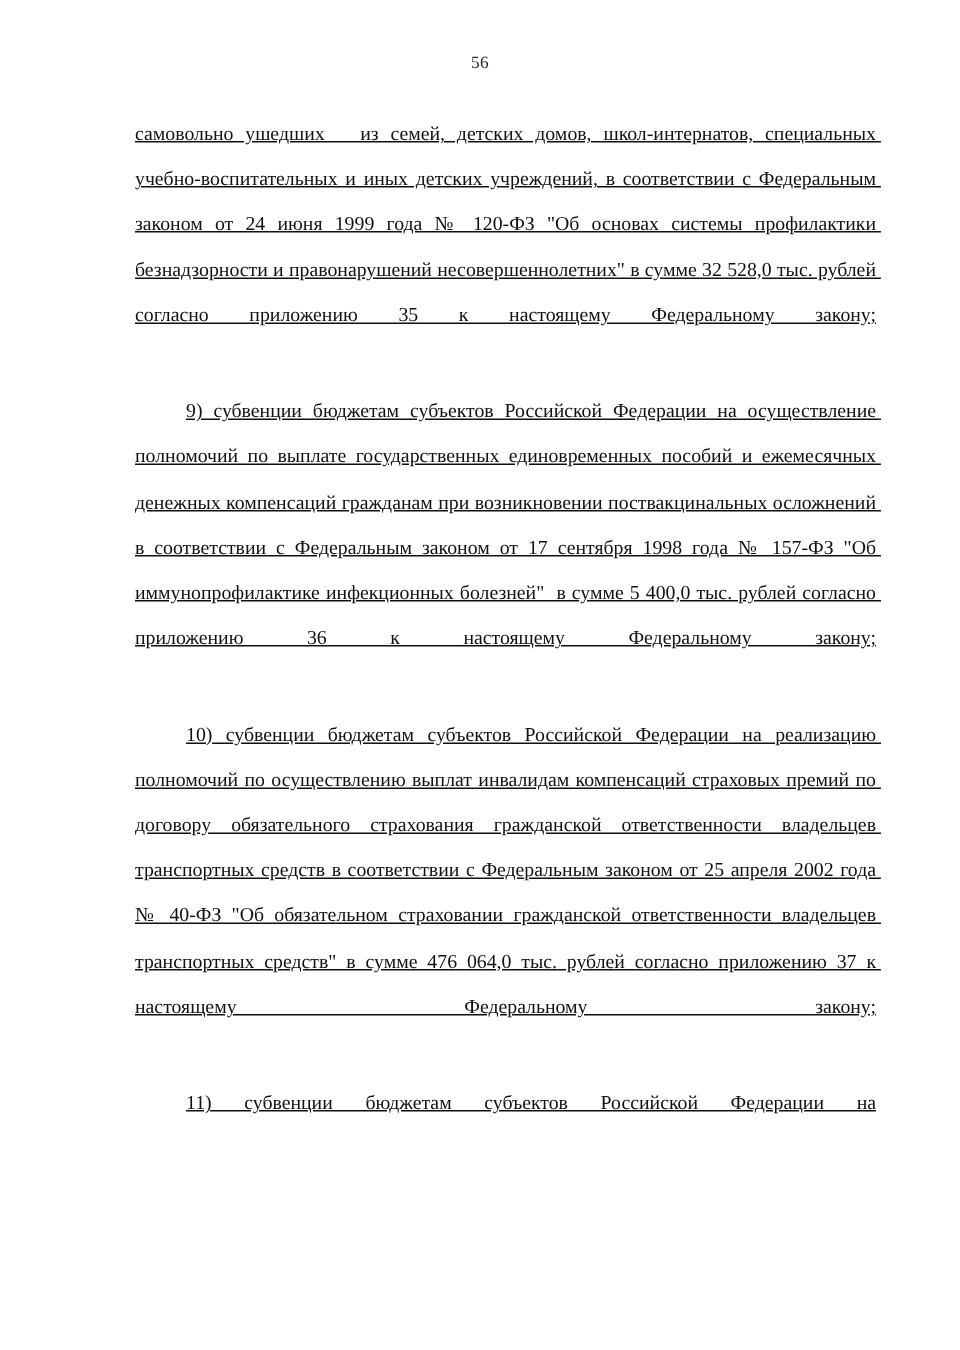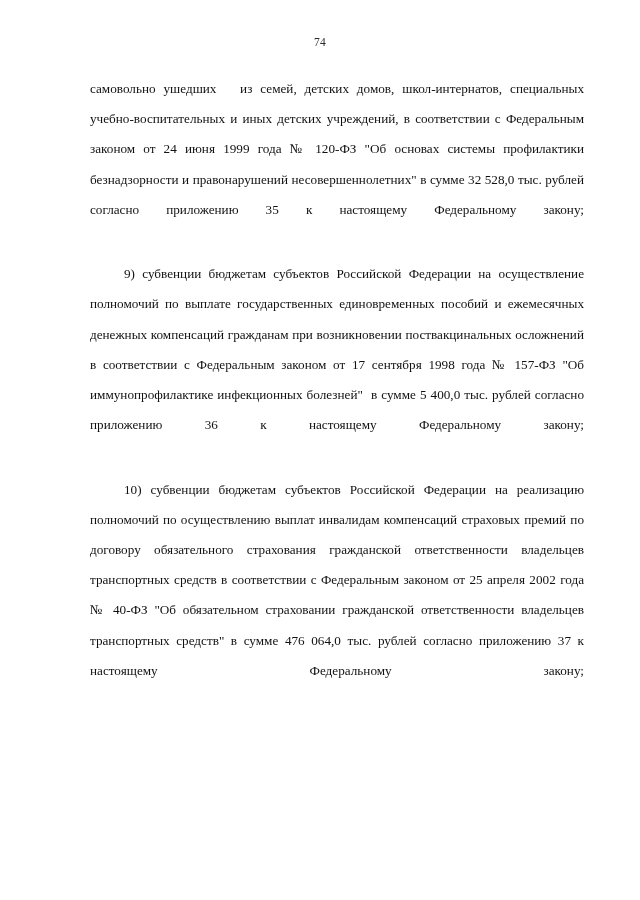--- a/index.html
+++ b/index.html
@@ -32,37 +32,39 @@
   .doc-body {
     font-size: 13.2px;
     line-height: 30.2px;
     color: #111111;
   }
   .para {
     margin: 0 0 0 0;
     text-align: justify;
     text-justify: inter-word;
     white-space: pre-wrap;
+    text-decoration: underline;
   }
   .para.indent {
     text-indent: 34px;
   }
   .para + .para {
     margin-top: 4px;
   }
   
   .para:after {
     content: "";
     display: inline-block;
     width: 100%;
   }
 </style>
 </head>
 <body>
 
 <div class="page">
-  <div class="page-number">74</div>
+  <div class="page-number">56</div>
   <div class="doc-body">
     <p class="para">самовольно ушедших   из семей, детских домов, школ-интернатов, специальных учебно-воспитательных и иных детских учреждений, в соответствии с Федеральным законом от 24 июня 1999 года № 120-ФЗ "Об основах системы профилактики безнадзорности и правонарушений несовершеннолетних" в сумме 32 528,0 тыс. рублей согласно приложению 35 к настоящему Федеральному закону;</p>
     <p class="para indent">9) субвенции бюджетам субъектов Российской Федерации на осуществление полномочий по выплате государственных единовременных пособий и ежемесячных денежных компенсаций гражданам при возникновении поствакцинальных осложнений в соответствии с Федеральным законом от 17 сентября 1998 года № 157-ФЗ "Об иммунопрофилактике инфекционных болезней"  в сумме 5 400,0 тыс. рублей согласно приложению 36 к настоящему Федеральному закону;</p>
     <p class="para indent">10) субвенции бюджетам субъектов Российской Федерации на реализацию полномочий по осуществлению выплат инвалидам компенсаций страховых премий по договору обязательного страхования гражданской ответственности владельцев транспортных средств в соответствии с Федеральным законом от 25 апреля 2002 года № 40-ФЗ "Об обязательном страховании гражданской ответственности владельцев транспортных средств" в сумме 476 064,0 тыс. рублей согласно приложению 37 к настоящему Федеральному закону;</p>
+    <p class="para indent">11) субвенции бюджетам субъектов Российской Федерации на</p>
   </div>
 </div>
 
 </body></html>

